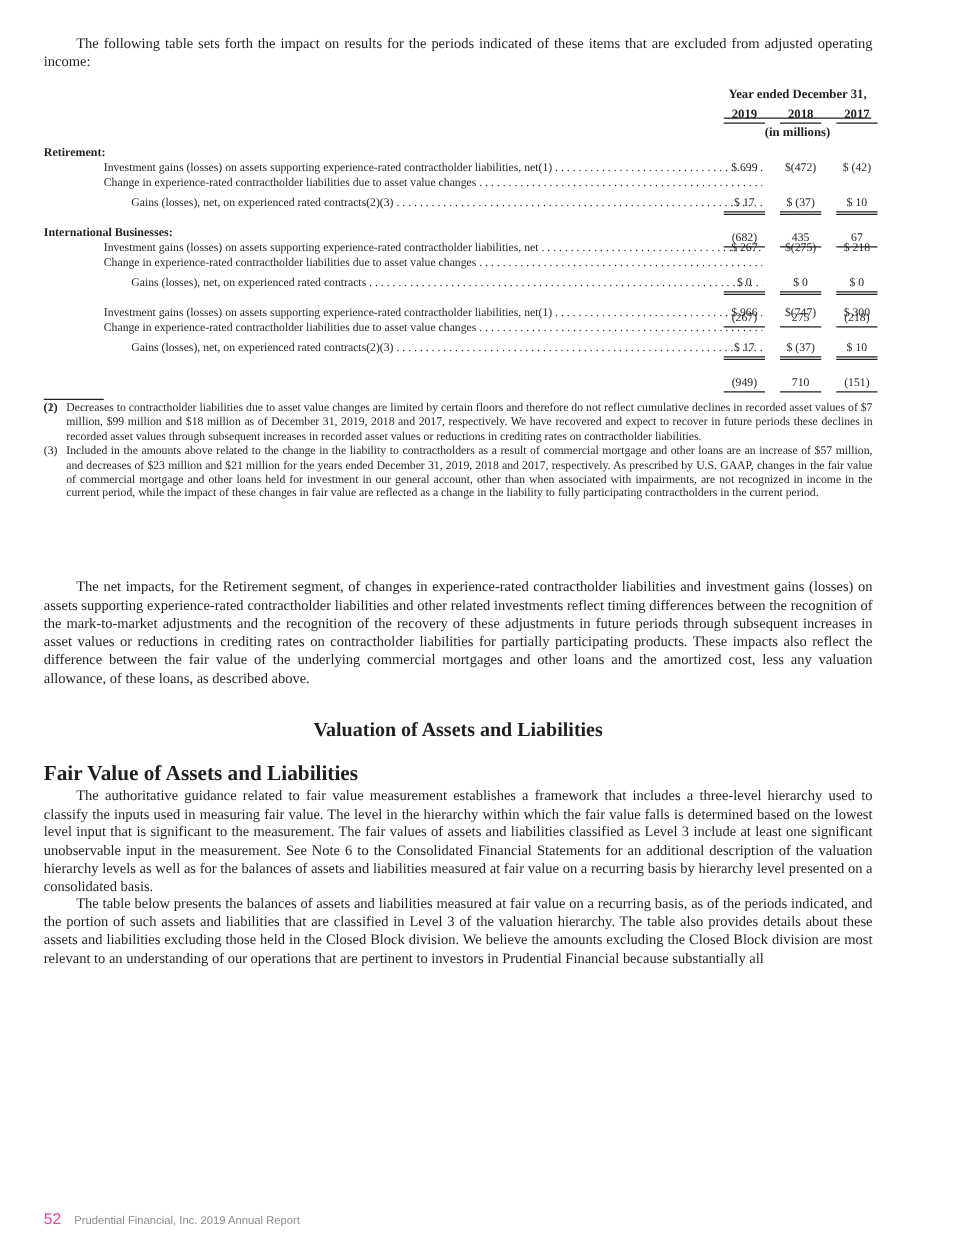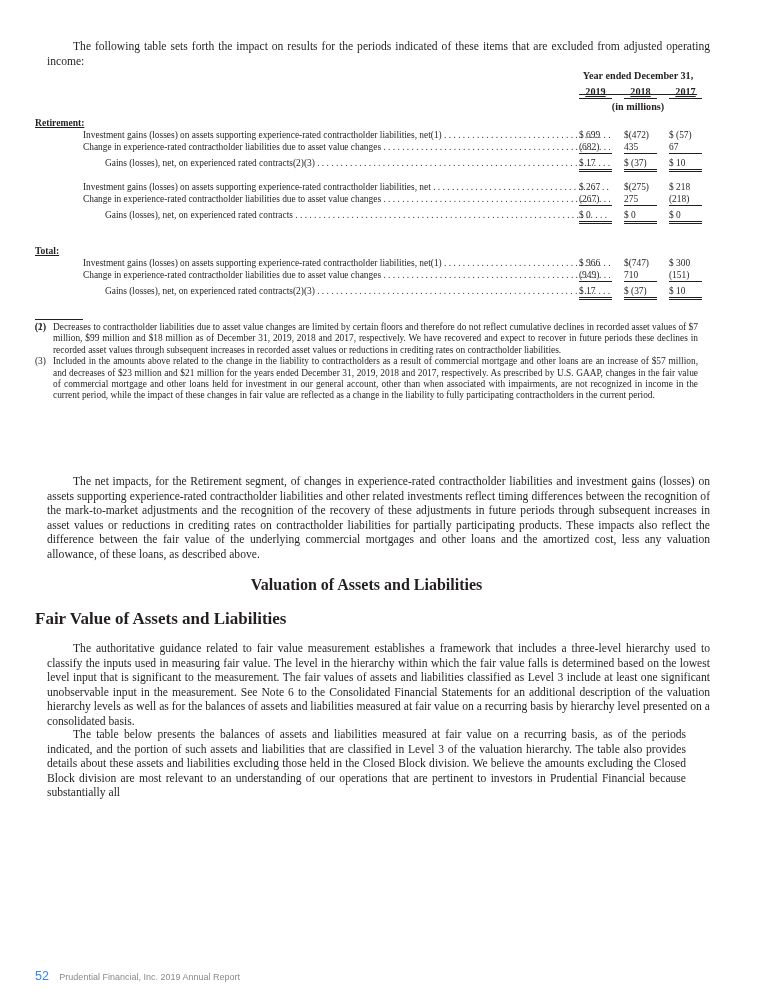--- a/index.html
+++ b/index.html
@@ -1,55 +1,55 @@
 <!DOCTYPE html>
 <html><head>
 <meta charset="utf-8">
 <style>
   html, body { margin: 0; padding: 0; background: #ffffff; }
   body { width: 768px; height: 1004px; position: relative; overflow: hidden;
          font-family: "Liberation Serif", serif; color: #231f20; }
   .page { position: absolute; left: 35px; top: 0; width: 663px; }
-  p { margin: 12px; }
+  p { margin: 0; }
   .para { font-size: 11.6px; line-height: 14.6px; text-align: justify; text-indent: 26px; }
   .intro { position: absolute; top: 28px; left: 0; width: 663px; }
 
   
   .tbl { position: absolute; top: 70px; left: 0; width: 663px; font-size: 9.4px; line-height: 12.2px; }
   .hdr-group { position: absolute; left: 544px; width: 118px; text-align: center; font-weight: bold; font-size: 10.2px; }
   .hdr-title { top: 0; border-bottom: 1.3px solid #231f20; padding-bottom: 12px; }
   .hdr-years { position: absolute; top: 16px; left: 544px; width: 120px; font-weight: bold; font-size: 10.2px; }
-  .hdr-years span { position: absolute; width: 33px; text-align: center; border-bottom: 1.3px solid #231f20; text-decoration: underline; }
+  .hdr-years span { position: absolute; width: 33px; text-align: center; border-bottom: 1.3px solid #231f20; }
   .hdr-units { top: 31px; font-weight: bold; font-size: 10.2px; }
 
   .section { position: absolute; left: 0; width: 663px; }
-  .sec-title { font-weight: bold; font-size: 9.6px; height: 12px; text-decoration: underline; }
+  .sec-title { font-weight: bold; font-size: 9.6px; height: 12px; }
   .row { position: relative; height: 12px; white-space: nowrap; }
   .row.gap { margin-top: 4px; }
   .row .lbl { position: absolute; left: 0; width: 527px; overflow: hidden; margin-left: 48px; }
   .row.indent .lbl { left: 22px; width: 505px; }
   .row .lbl::after { content: " . . . . . . . . . . . . . . . . . . . . . . . . . . . . . . . . . . . . . . . . . . . . . . . . . . . . . . . . . . . . . . . . . . . . . . . . . . . . . . . . . . . . . . . . . . . . . . . . . . . . . . . . . . . . . . . . . . . ."; }
-  .val { position: absolute; width: 33px; text-align: left; top: 0; }
+  .val { position: absolute; width: 33px; text-align: center; top: 0; }
   .v1 { left: 544px; } .v2 { left: 589px; } .v3 { left: 634px; }
   .double-bot { border-bottom: 3px double #231f20; }
-  .single-bot { border-bottom: 1px solid #231f20; }
+  .single-bot { border-bottom: 1px solid #231f20; margin-top: 44px; }
 
   .rule-short { position: absolute; top: 319px; left: 0; width: 48px; border-top: 1px solid #231f20; }
   .notes { position: absolute; top: 322px; left: 0; width: 663px; font-size: 9.4px; line-height: 11.4px; }
   .note { position: relative; padding-left: 18px; text-align: justify; }
   .note .num { position: absolute; left: 0; top: 0; }
 
   .p2 { position: absolute; top: 463px; left: 0; width: 663px; }
   .h-center { position: absolute; top: 576px; left: 0; width: 663px; text-align: center; font-weight: bold; font-size: 16px; }
   .h-left { position: absolute; top: 609px; left: 0; font-weight: bold; font-size: 17px; }
   .p3 { position: absolute; top: 630px; left: 0; width: 663px; }
   .p4wrap { position: absolute; top: 716px; left: 0; width: 663px; }
 
   .footer { position: absolute; top: 966px; left: 35px; font-family: "Liberation Sans", sans-serif; white-space: nowrap; }
-  .footer .pg { font-size: 12.5px; color: #3b82f6; }
+  .footer .pg { font-size: 12.5px; color: #ec4899; }
   .footer .src { font-size: 9px; color: #8a8a8a; margin-left: 6px; }
 </style>
 </head>
 <body>
 
 <div class="page">
 
   <p class="para intro">The following table sets forth the impact on results for the periods indicated of these items that are excluded from adjusted operating income:</p>
 
   <div class="tbl">
@@ -60,37 +60,38 @@
       <span style="left:90px">2017</span>
     </div>
     <div class="hdr-group hdr-units">(in millions)</div>
 
     <div class="section" style="top:47px">
       <div class="sec-title">Retirement:</div>
       <div class="row">
         <span class="lbl">Investment gains (losses) on assets supporting experience-rated contractholder liabilities, net(1)</span>
         <span class="val v1">$ 699</span>
         <span class="val v2">$(472)</span>
-        <span class="val v3">$  (57)</span>
+        <span class="val v3">$  (42)</span>
       </div>
       <div class="row">
         <span class="lbl">Change in experience-rated contractholder liabilities due to asset value changes</span>
         <span class="val v1 single-bot">(682)</span>
         <span class="val v2 single-bot">435</span>
         <span class="val v3 single-bot">67</span>
       </div>
       <div class="row indent gap">
         <span class="lbl">Gains (losses), net, on experienced rated contracts(2)(3)</span>
         <span class="val v1 double-bot">$   17</span>
         <span class="val v2 double-bot">$  (37)</span>
         <span class="val v3 double-bot">$   10</span>
       </div>
     </div>
 
     <div class="section" style="top:111px">
+      <div class="sec-title">International Businesses:</div>
       <div class="row">
         <span class="lbl">Investment gains (losses) on assets supporting experience-rated contractholder liabilities, net</span>
         <span class="val v1">$ 267</span>
         <span class="val v2">$(275)</span>
         <span class="val v3">$ 218</span>
       </div>
       <div class="row">
         <span class="lbl">Change in experience-rated contractholder liabilities due to asset value changes</span>
         <span class="val v1 single-bot">(267)</span>
         <span class="val v2 single-bot">275</span>
@@ -98,21 +99,20 @@
       </div>
       <div class="row indent gap">
         <span class="lbl">Gains (losses), net, on experienced rated contracts</span>
         <span class="val v1 double-bot">$     0</span>
         <span class="val v2 double-bot">$     0</span>
         <span class="val v3 double-bot">$     0</span>
       </div>
     </div>
 
     <div class="section" style="top:175px">
-      <div class="sec-title">Total:</div>
       <div class="row">
         <span class="lbl">Investment gains (losses) on assets supporting experience-rated contractholder liabilities, net(1)</span>
         <span class="val v1">$ 966</span>
         <span class="val v2">$(747)</span>
         <span class="val v3">$ 300</span>
       </div>
       <div class="row">
         <span class="lbl">Change in experience-rated contractholder liabilities due to asset value changes</span>
         <span class="val v1 single-bot">(949)</span>
         <span class="val v2 single-bot">710</span>

